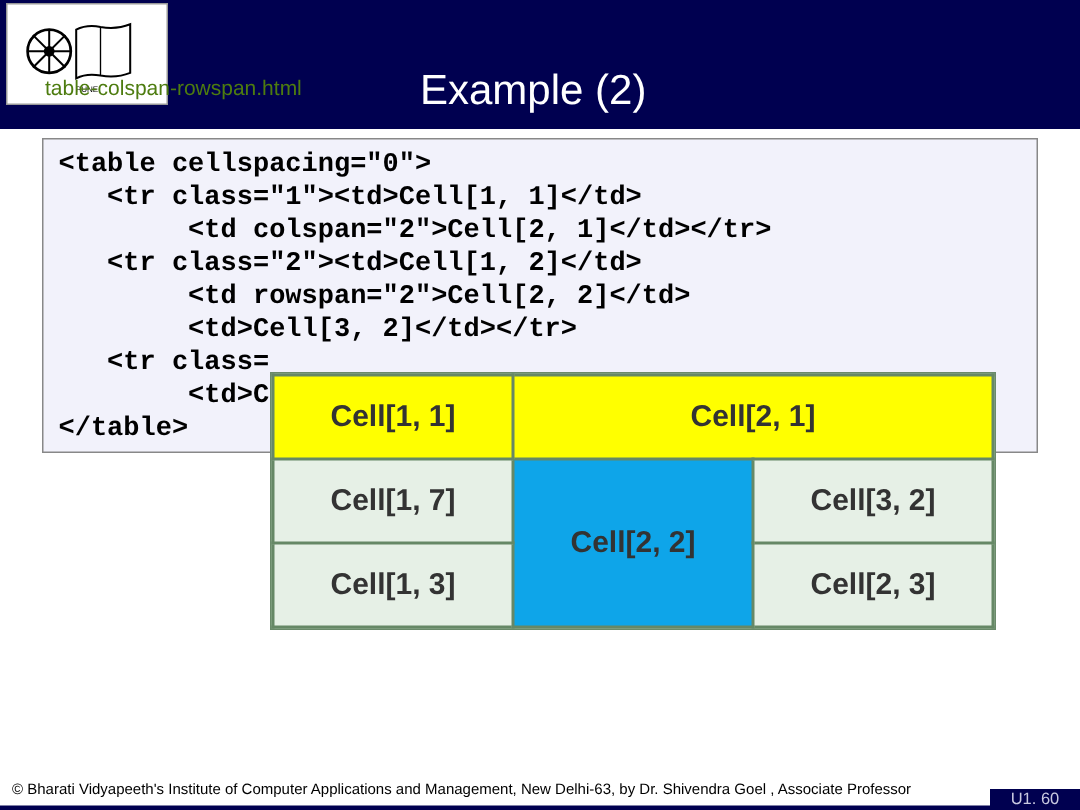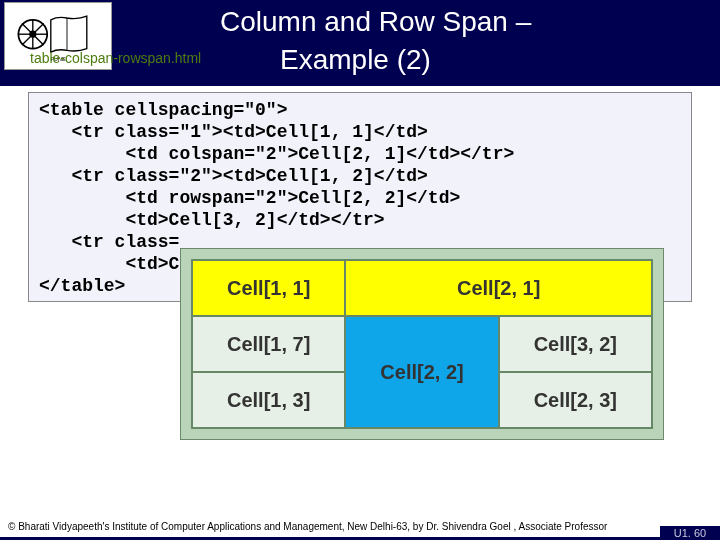--- a/index.html
+++ b/index.html
@@ -70,21 +70,20 @@
     white-space: pre;
     overflow: hidden;
   }
   .demo-wrap {
     position: absolute;
     left: 180px;
     top: 248px;
     width: 484px;
     background: #b9d4b9;
     border: 1px solid #6a8a6a;
-    padding: 10px;
   }
   .demo-table {
     width: 100%;
     border-collapse: collapse;
     font-family: Verdana, sans-serif;
     font-weight: bold;
     font-size: 20px;
     color: #333;
   }
   .demo-table td {
@@ -144,21 +143,20 @@
         <line x1="22" y1="28" x2="10" y2="16"></line>
           <line x1="22" y1="28" x2="34" y2="16"></line>
         <line x1="22" y1="28" x2="10" y2="40"></line>
           <line x1="22" y1="28" x2="34" y2="40"></line>
       </g>
       <path d="M42 12 Q50 8 60 10 Q72 12 82 8 L82 44 Q72 48 60 46 Q50 44 42 48 Z" fill="none" stroke="#000" stroke-width="1.5"></path>
       <line x1="60" y1="10" x2="60" y2="46" stroke="#000" stroke-width="1"></line>
       <text x="50" y="58" font-size="6" fill="#000" text-anchor="middle">PUNE</text>
     </svg>
   </div>
-  <div class="title1">Column and Row Span –</div>
   <div class="title2">Example (2)</div>
   <div class="filename">table-colspan-rowspan.html</div>
 </div>
 
 <div class="code-box"><span>&lt;table cellspacing="0"&gt;</span>
 <span>   &lt;tr class="1"&gt;&lt;td&gt;Cell[1, 1]&lt;/td&gt;</span>
 <span>        &lt;td colspan="2"&gt;Cell[2, 1]&lt;/td&gt;&lt;/tr&gt;</span>
 <span>   &lt;tr class="2"&gt;&lt;td&gt;Cell[1, 2]&lt;/td&gt;</span>
 <span>        &lt;td rowspan="2"&gt;Cell[2, 2]&lt;/td&gt;</span>
 <span>        &lt;td&gt;Cell[3, 2]&lt;/td&gt;&lt;/tr&gt;</span>

